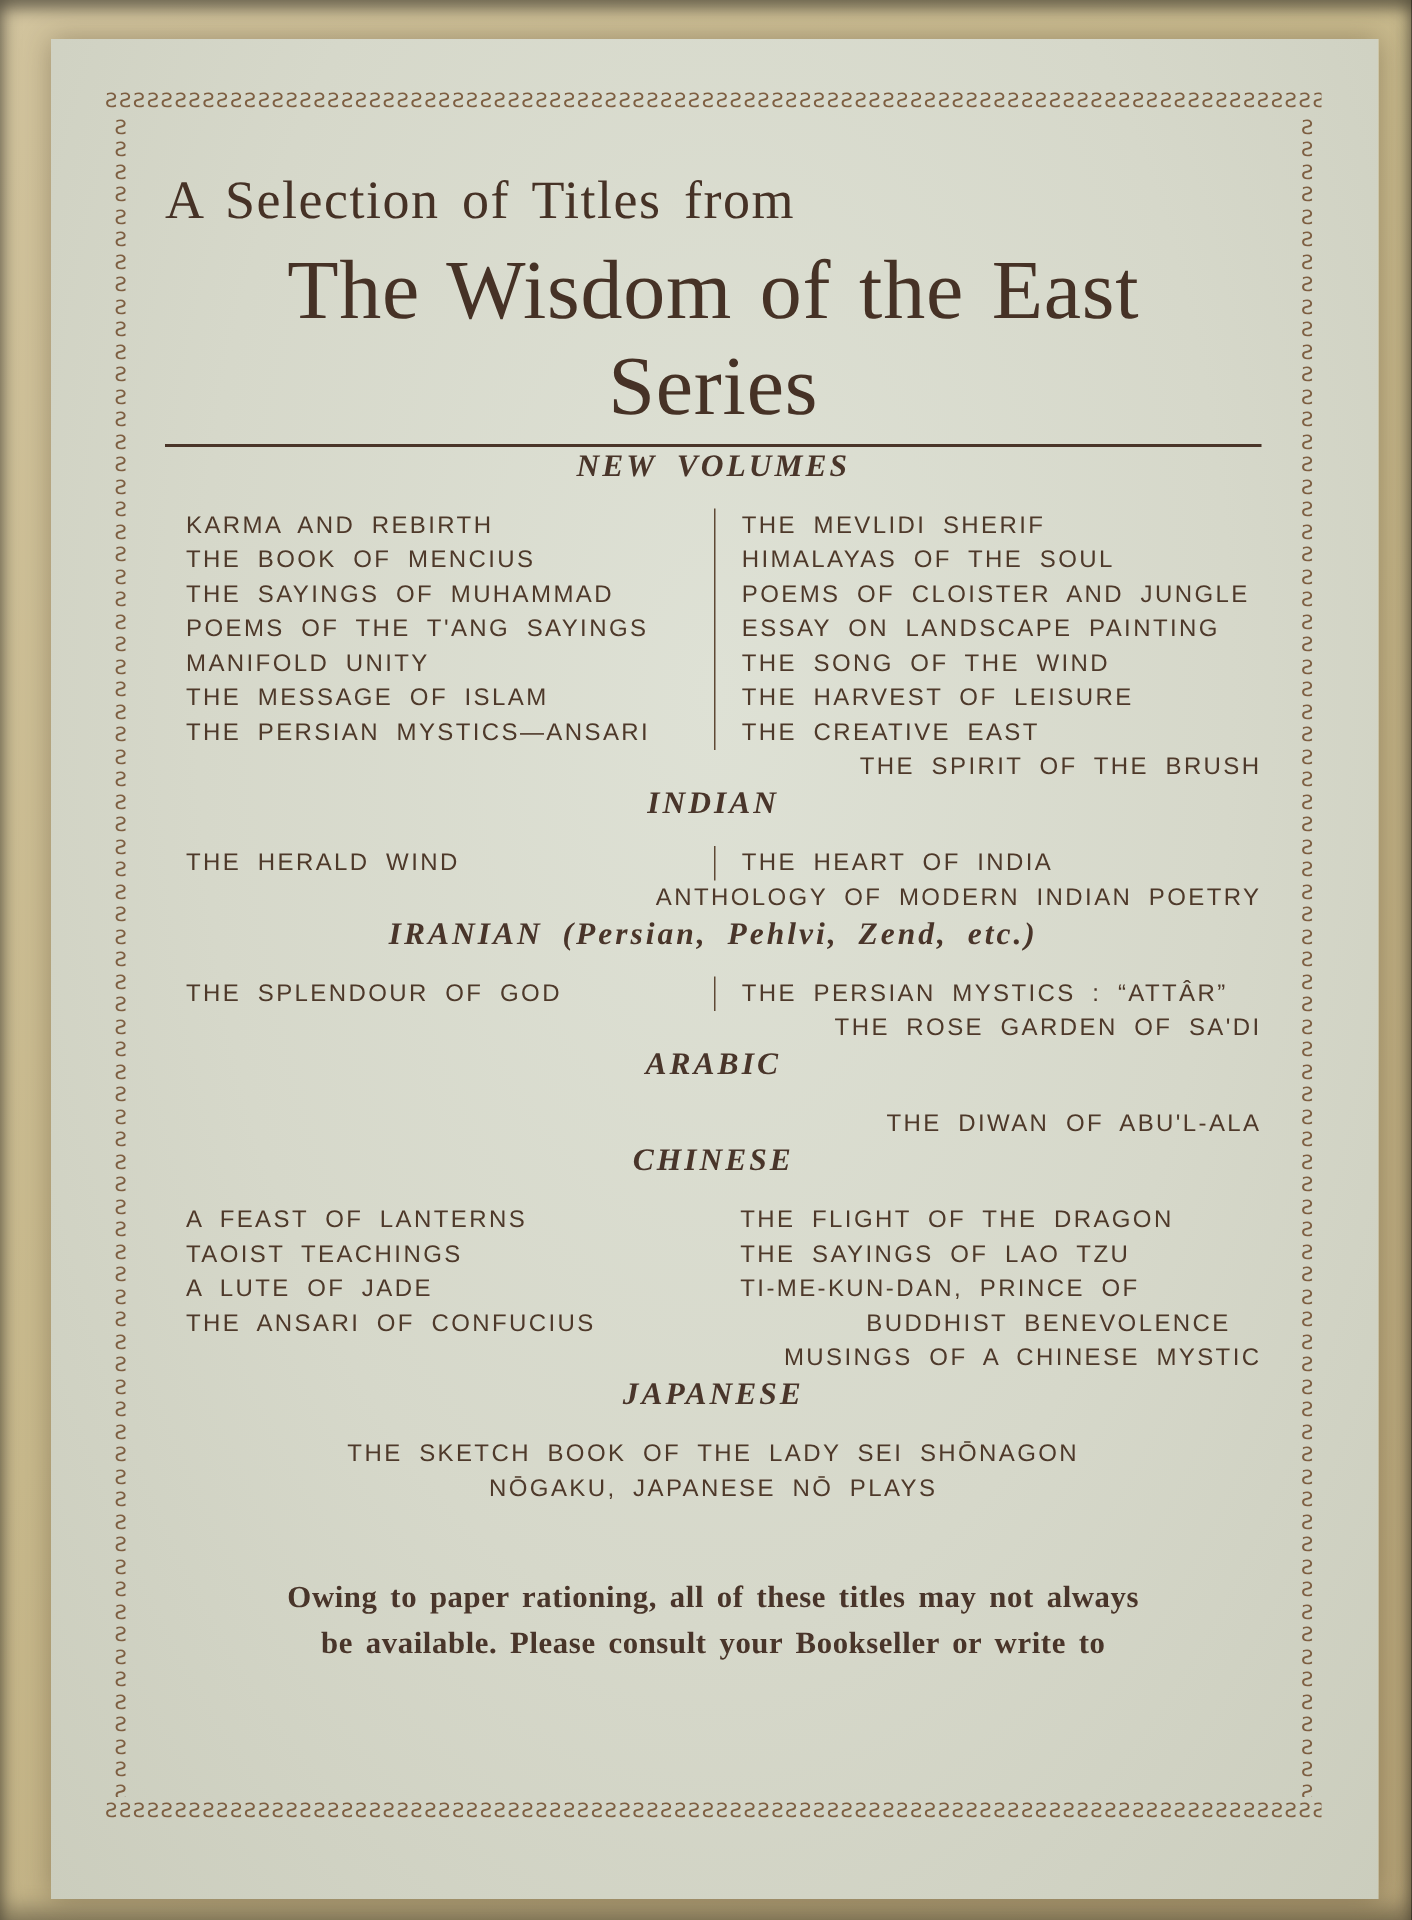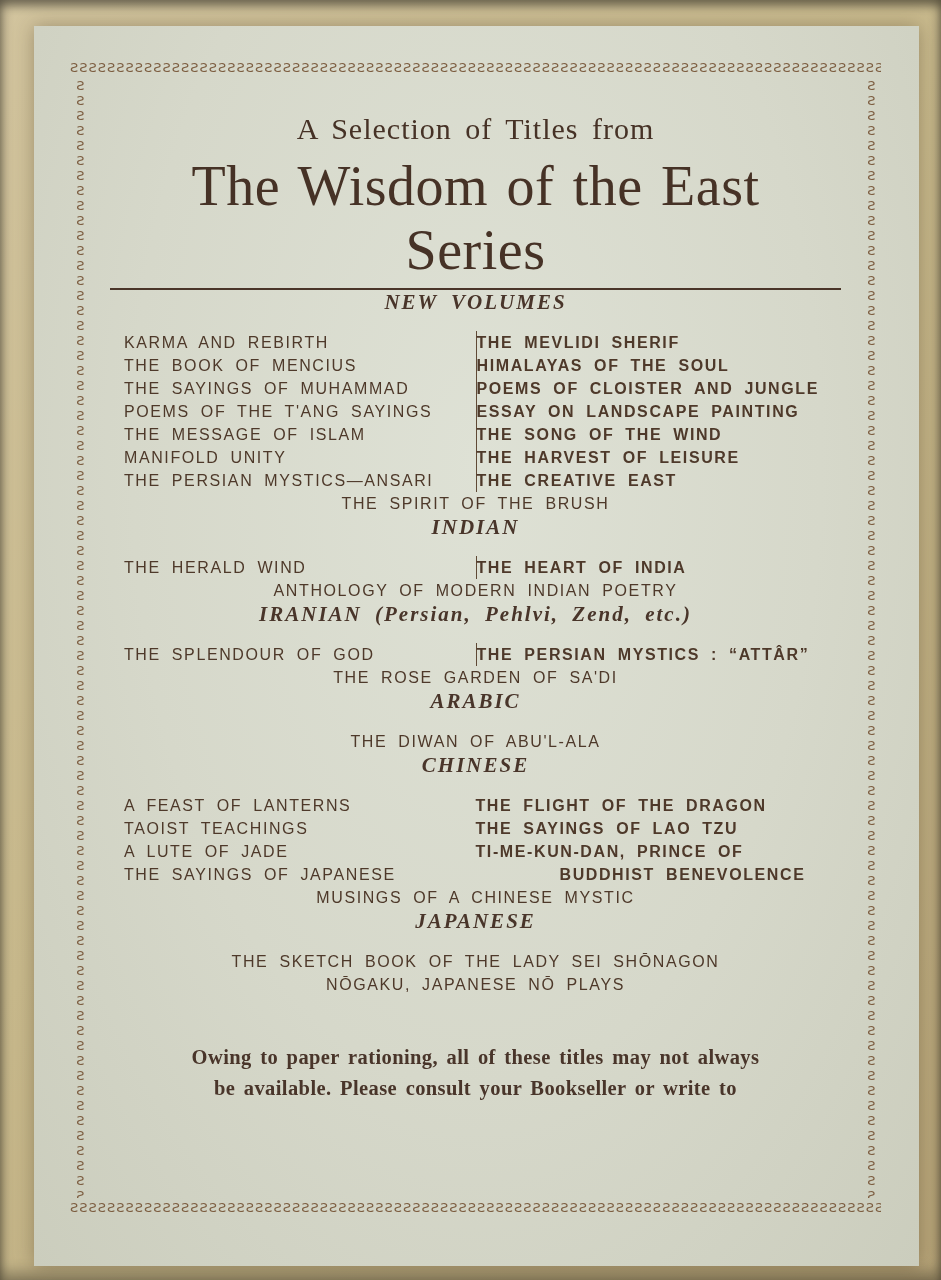--- a/index.html
+++ b/index.html
@@ -54,22 +54,22 @@
   .band-right{right:0;}
 
   .content{
     position:absolute;
     top:20px;left:20px;right:20px;bottom:20px;
     padding:34px 20px 16px 20px;
     color:#4e392a;
     box-sizing:border-box;
   }
   .subtitle{
-    font-size:30px;
-    text-align:center;
+    font-size:36px;
+    text-align:left;
     letter-spacing:1px;
     word-spacing:5px;
     color:#463226;
   }
   .series{
     text-align:center;
     margin-top:8px;
     font-size:56px;
     color:#463226;
   }
@@ -90,33 +90,33 @@
     letter-spacing:2px;
     word-spacing:6px;
     margin-bottom:16px;
     color:#49352a;
   }
   .cols{
     display:grid;
     grid-template-columns:1fr 1fr;
   }
   .col-left{padding-left:14px;}
-  .col-right{font-weight:bold;}
+  .col-right{padding-left:18px;}
   .divided .col-right{border-left:1.5px solid #5f4935;}
   .item{
     font-family:"Liberation Sans", sans-serif;
     font-size:16px;
     letter-spacing:1.6px;
     word-spacing:5px;
     line-height:23px;
     white-space:nowrap;
     color:#4e392a;
   }
   .item.centered{
-    text-align:center;
+    text-align:right;
     white-space:normal;
   }
   .item.indent{padding-left:84px;}
   .stack-centered .item{text-align:center;white-space:normal;}
   .footer{margin-top:46px;}
   .notice{
     font-weight:bold;
     font-size:20.5px;
     line-height:31px;
     text-align:center;
@@ -145,22 +145,22 @@
         </div>
 
         <div class="section">
           <div class="heading">NEW VOLUMES</div>
           <div class="cols divided">
             <div class="col-left">
               <div class="item">KARMA AND REBIRTH</div>
               <div class="item">THE BOOK OF MENCIUS</div>
               <div class="item">THE SAYINGS OF MUHAMMAD</div>
               <div class="item">POEMS OF THE T'ANG SAYINGS</div>
+              <div class="item">MANIFOLD UNITY</div>
               <div class="item">THE MESSAGE OF ISLAM</div>
-              <div class="item">MANIFOLD UNITY</div>
               <div class="item">THE PERSIAN MYSTICS—ANSARI</div>
             </div>
             <div class="col-right">
               <div class="item">THE MEVLIDI SHERIF</div>
               <div class="item">HIMALAYAS OF THE SOUL</div>
               <div class="item">POEMS OF CLOISTER AND JUNGLE</div>
               <div class="item">ESSAY ON LANDSCAPE PAINTING</div>
               <div class="item">THE SONG OF THE WIND</div>
               <div class="item">THE HARVEST OF LEISURE</div>
               <div class="item">THE CREATIVE EAST</div>
@@ -200,21 +200,21 @@
           <div class="item centered">THE DIWAN OF ABU'L-ALA</div>
         </div>
 
         <div class="section tight">
           <div class="heading">CHINESE</div>
           <div class="cols">
             <div class="col-left">
               <div class="item">A FEAST OF LANTERNS</div>
               <div class="item">TAOIST TEACHINGS</div>
               <div class="item">A LUTE OF JADE</div>
-              <div class="item">THE SAYINGS OF JAPANESE</div>
+              <div class="item">THE ANSARI OF CONFUCIUS</div>
             </div>
             <div class="col-right">
               <div class="item">THE FLIGHT OF THE DRAGON</div>
               <div class="item">THE SAYINGS OF LAO TZU</div>
               <div class="item">TI-ME-KUN-DAN, PRINCE OF</div>
               <div class="item indent">BUDDHIST BENEVOLENCE</div>
             </div>
           </div>
           <div class="item centered">MUSINGS OF A CHINESE MYSTIC</div>
         </div>

